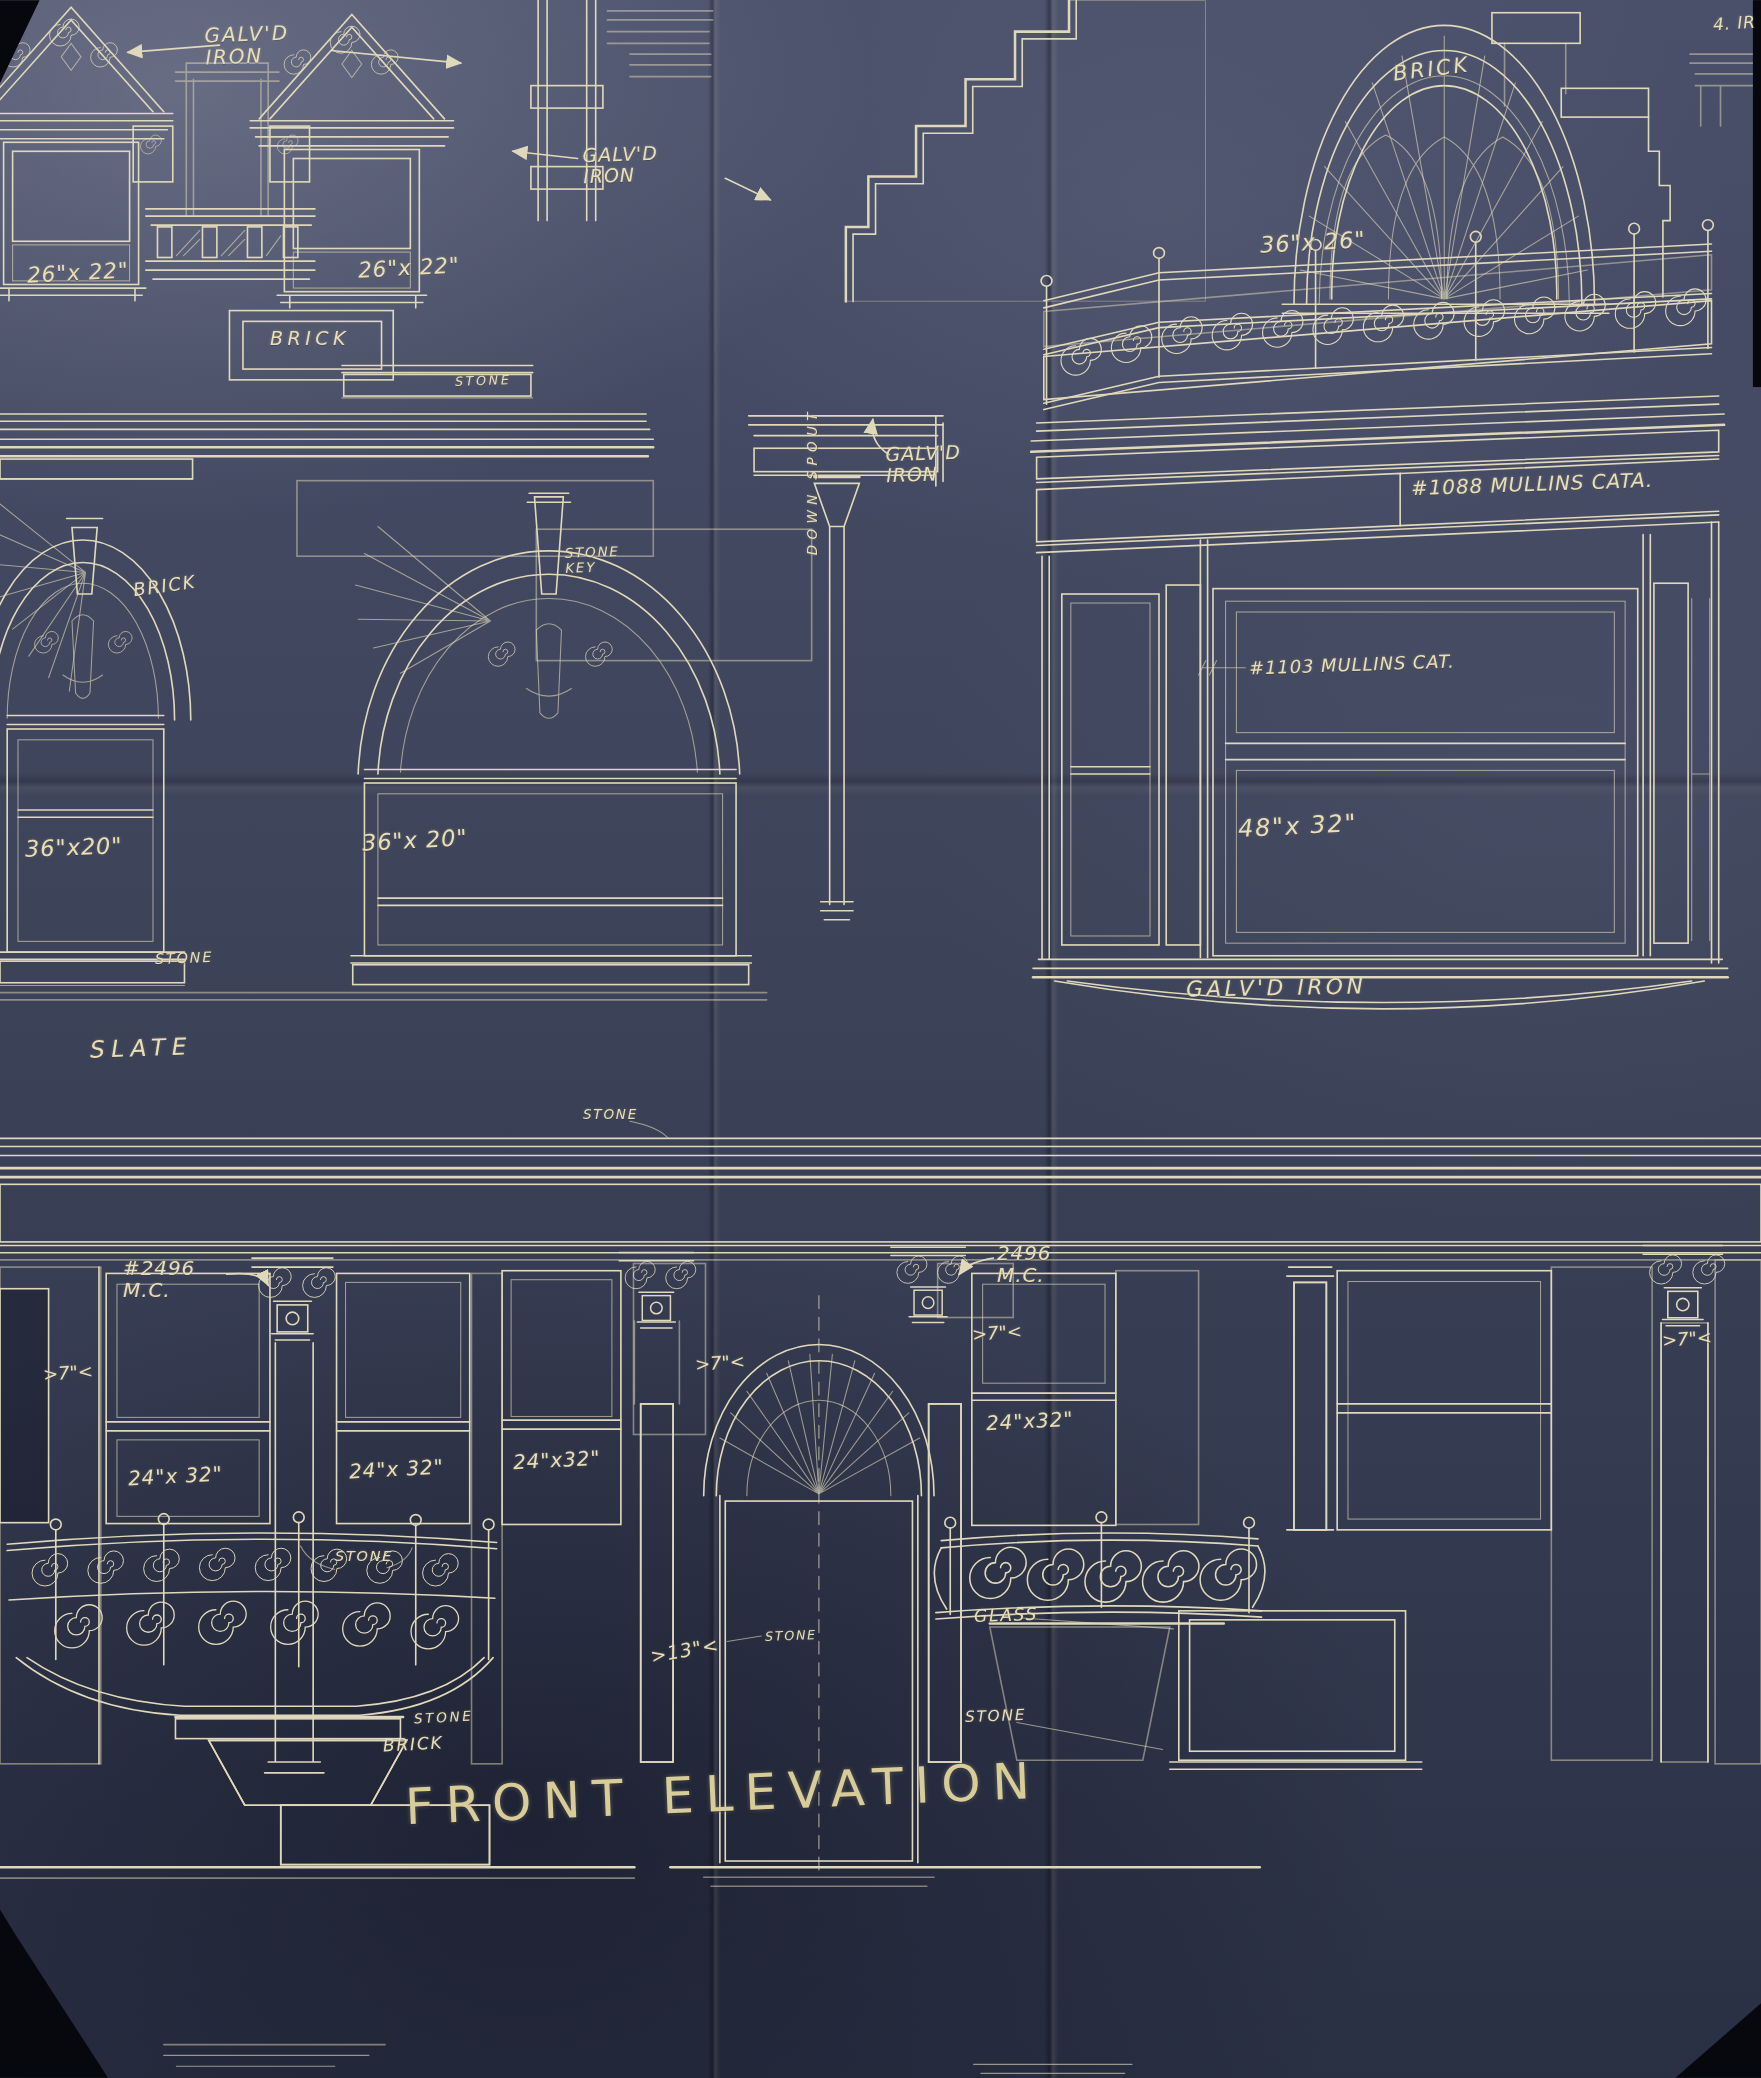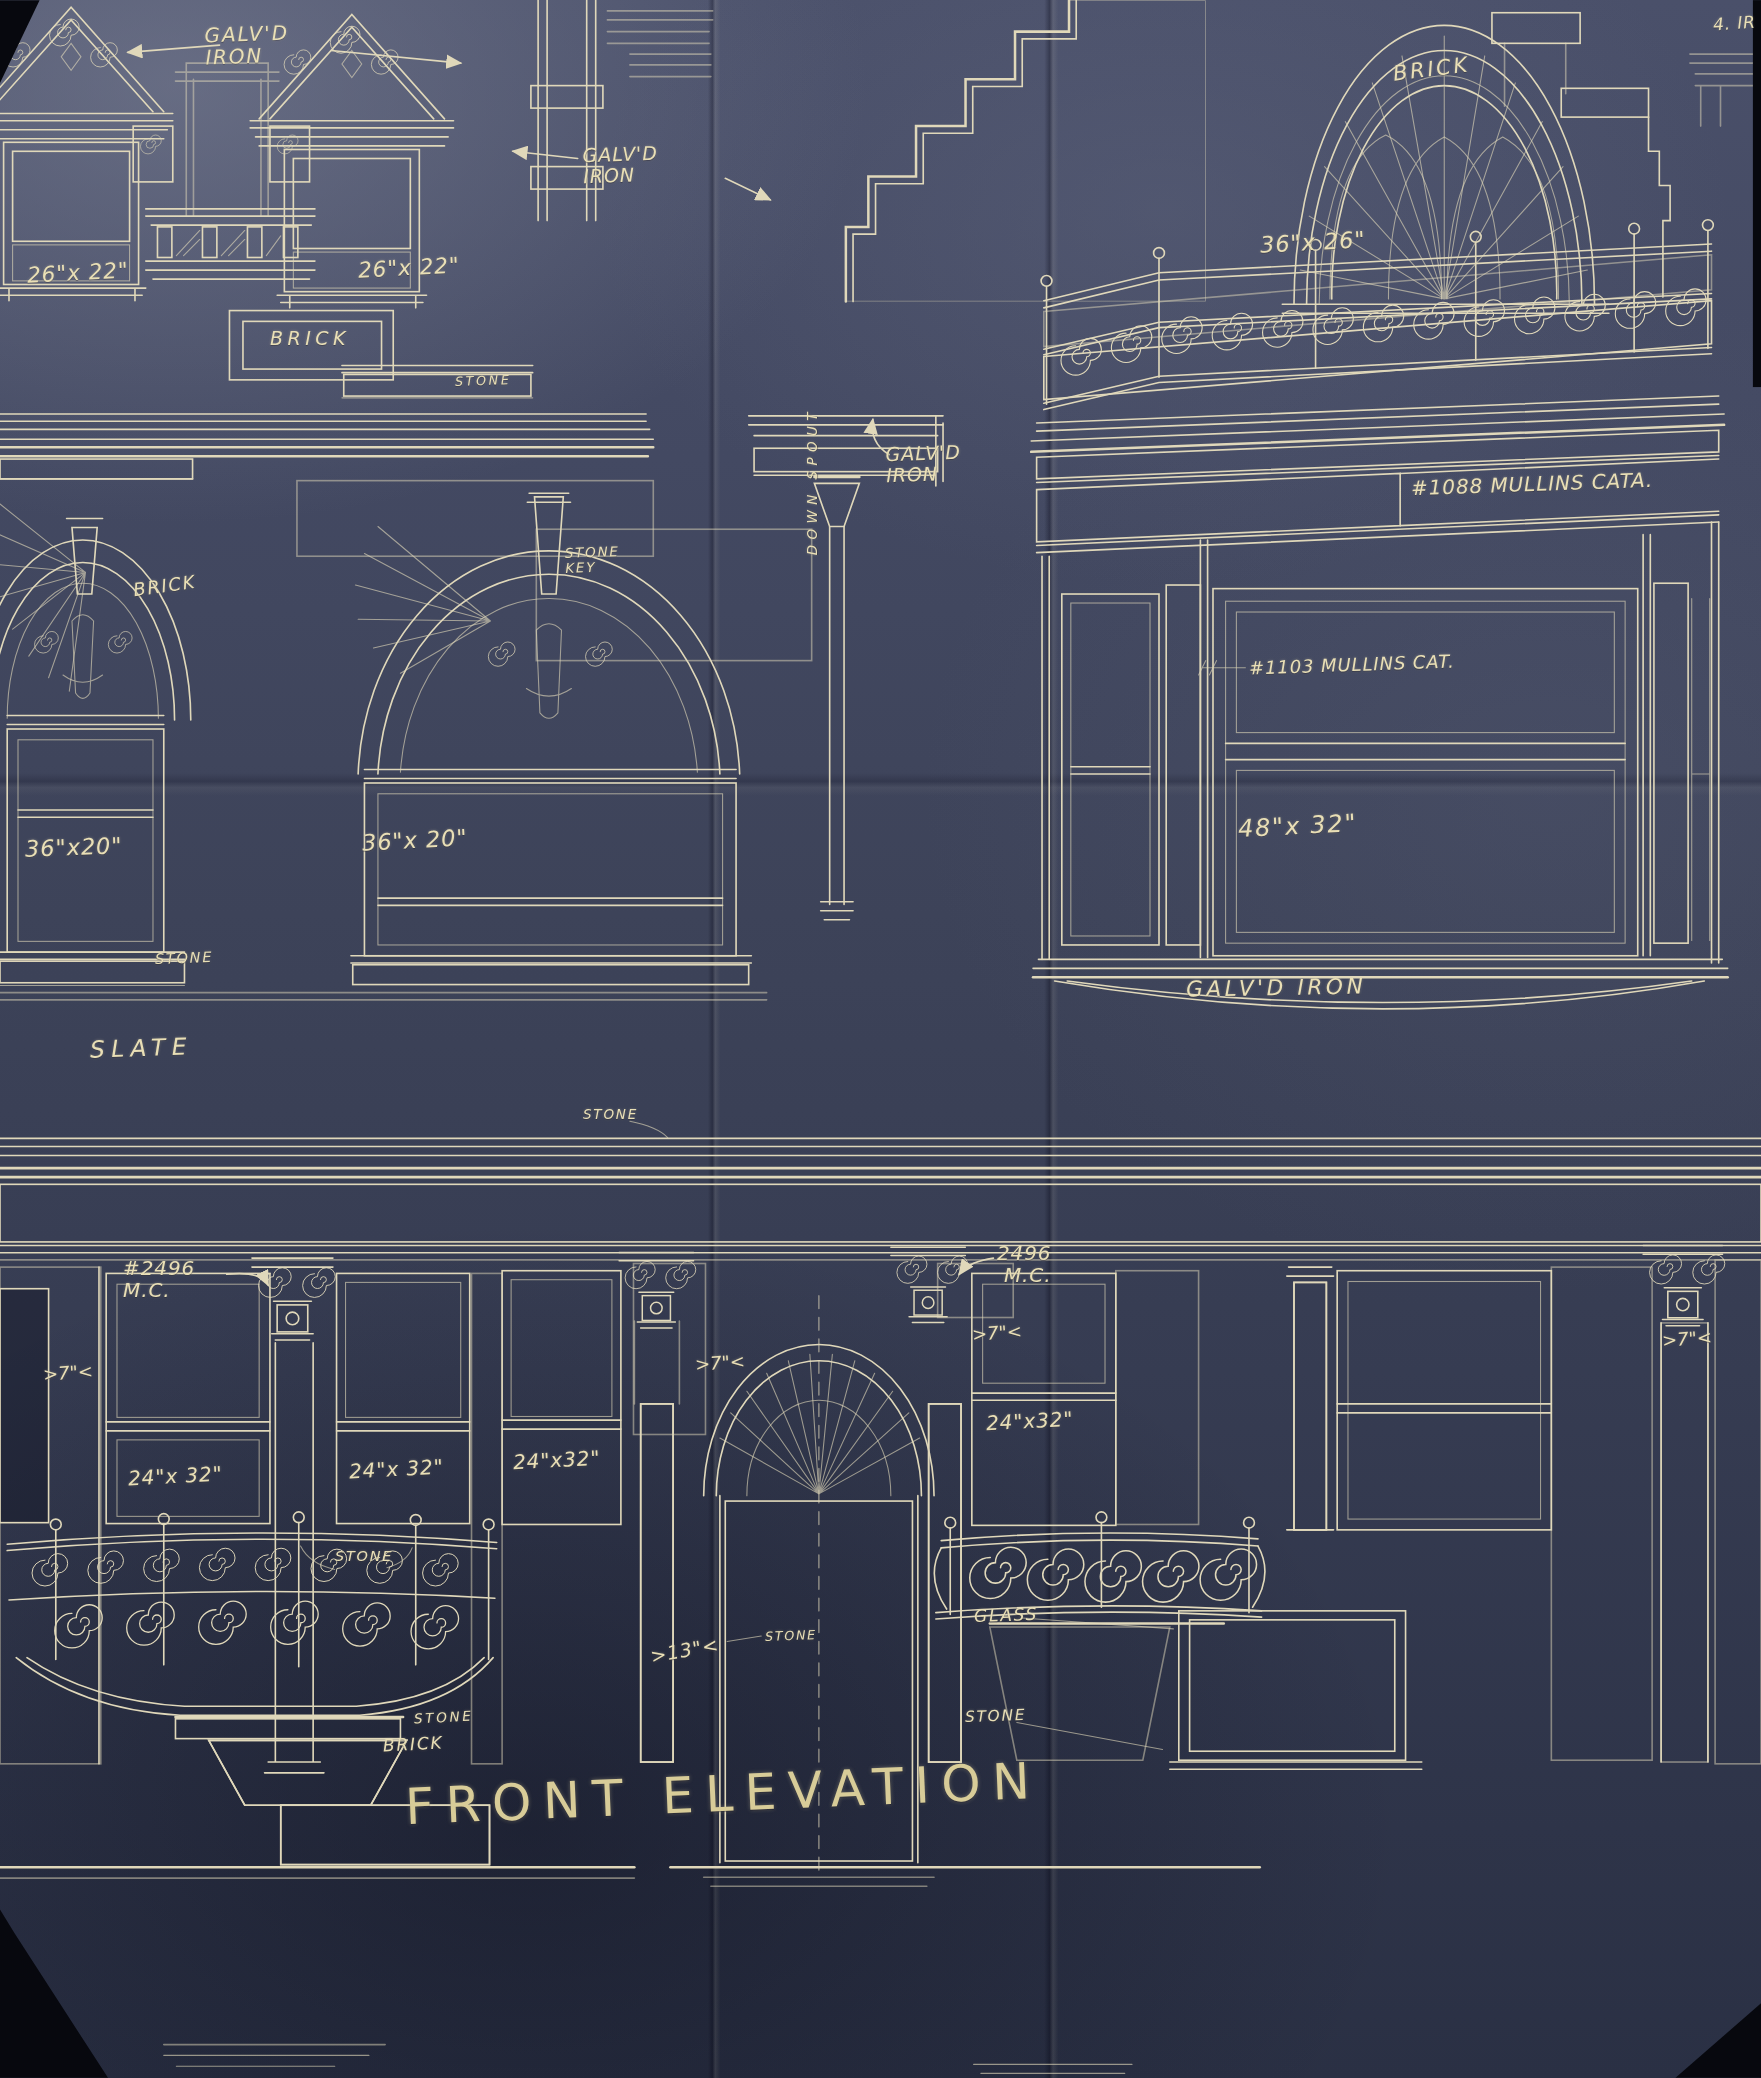--- a/index.html
+++ b/index.html
@@ -467,21 +467,21 @@
       <span class="anno" style="left: 362px; top: 828px; font-size: 22.5px; letter-spacing: 0.9px; transform: rotate(-3deg);">36"x 20"</span>
       <span class="anno" style="left: 155px; top: 950px; font-size: 14.4px; letter-spacing: 1.8px; transform: rotate(-2deg);">STONE</span>
       <span class="anno" style="left: 90px; top: 1035px; font-size: 23.4px; letter-spacing: 6.3px; transform: rotate(-2deg);">SLATE</span>
       <span class="anno vert" style="left: 805px; top: 407px; font-size: 13.5px; letter-spacing: 5.4px;">DOWN SPOUT</span>
       <span class="anno" style="left: 123px; top: 1257px; font-size: 20px; letter-spacing: 0.9px;">#2496
  M.C.</span>
       <span class="anno" style="left: 43px; top: 1363px; font-size: 18px; letter-spacing: 0px; transform: rotate(-4deg);">&gt;7"&lt;</span>
       <span class="anno" style="left: 695px; top: 1353px; font-size: 18px; letter-spacing: 0px; transform: rotate(-4deg);">&gt;7"&lt;</span>
       <span class="anno" style="left: 972px; top: 1323px; font-size: 18px; letter-spacing: 0px; transform: rotate(-4deg);">&gt;7"&lt;</span>
       <span class="anno" style="left: 1662px; top: 1329px; font-size: 18px; letter-spacing: 0px; transform: rotate(-4deg);">&gt;7"&lt;</span>
-      <span class="anno" style="left: 997px; top: 1242px; font-size: 20px; letter-spacing: 0.9px; text-align: right;">2496
+      <span class="anno" style="left: 997px; top: 1242px; font-size: 20px; letter-spacing: 0.9px;">2496
 M.C.</span>
       <span class="anno" style="left: 128px; top: 1465px; font-size: 20px; letter-spacing: 0.9px; transform: rotate(-3deg);">24"x 32"</span>
       <span class="anno" style="left: 349px; top: 1458px; font-size: 20px; letter-spacing: 0.9px; transform: rotate(-3deg);">24"x 32"</span>
       <span class="anno" style="left: 513px; top: 1449px; font-size: 20px; letter-spacing: 0.9px; transform: rotate(-3deg);">24"x32"</span>
       <span class="anno" style="left: 986px; top: 1410px; font-size: 20px; letter-spacing: 0.9px; transform: rotate(-3deg);">24"x32"</span>
       <span class="anno" style="left: 335px; top: 1548px; font-size: 14.4px; letter-spacing: 1.8px;">STONE</span>
       <span class="anno" style="left: 414px; top: 1710px; font-size: 13.5px; letter-spacing: 2.7px; transform: rotate(-3deg);">STONE</span>
       <span class="anno" style="left: 383px; top: 1735px; font-size: 17px; letter-spacing: 1.8px; transform: rotate(-3deg);">BRICK</span>
       <span class="anno" style="left: 583px; top: 1107px; font-size: 13.5px; letter-spacing: 1.8px;">STONE</span>
       <span class="anno" style="left: 765px; top: 1629px; font-size: 12.6px; letter-spacing: 1.8px; transform: rotate(-2deg);">STONE</span>

